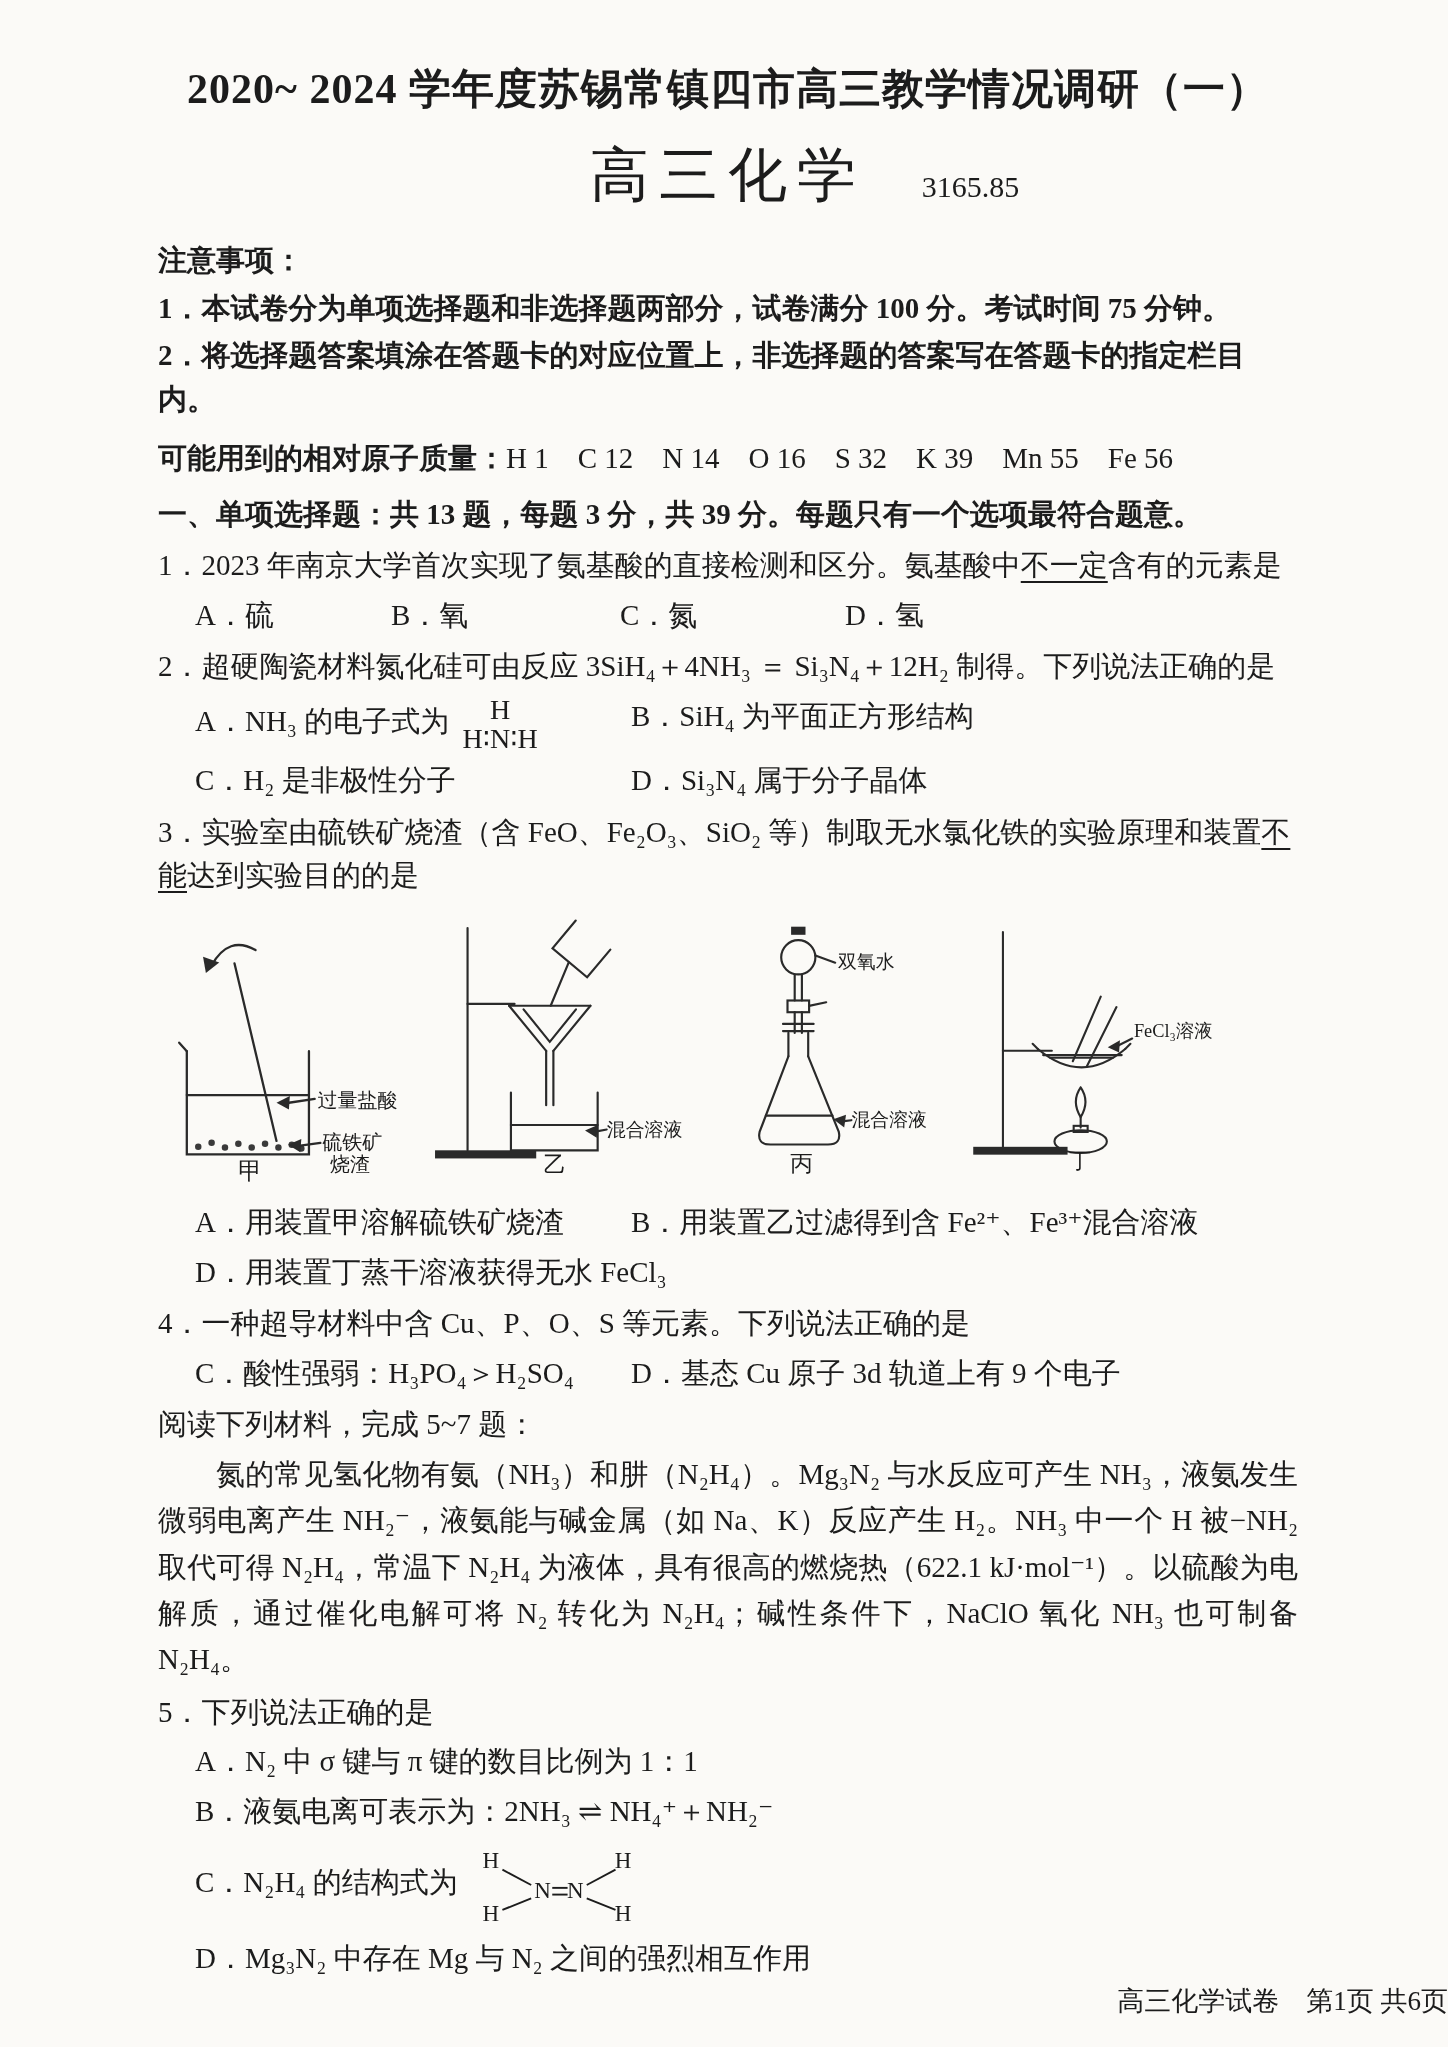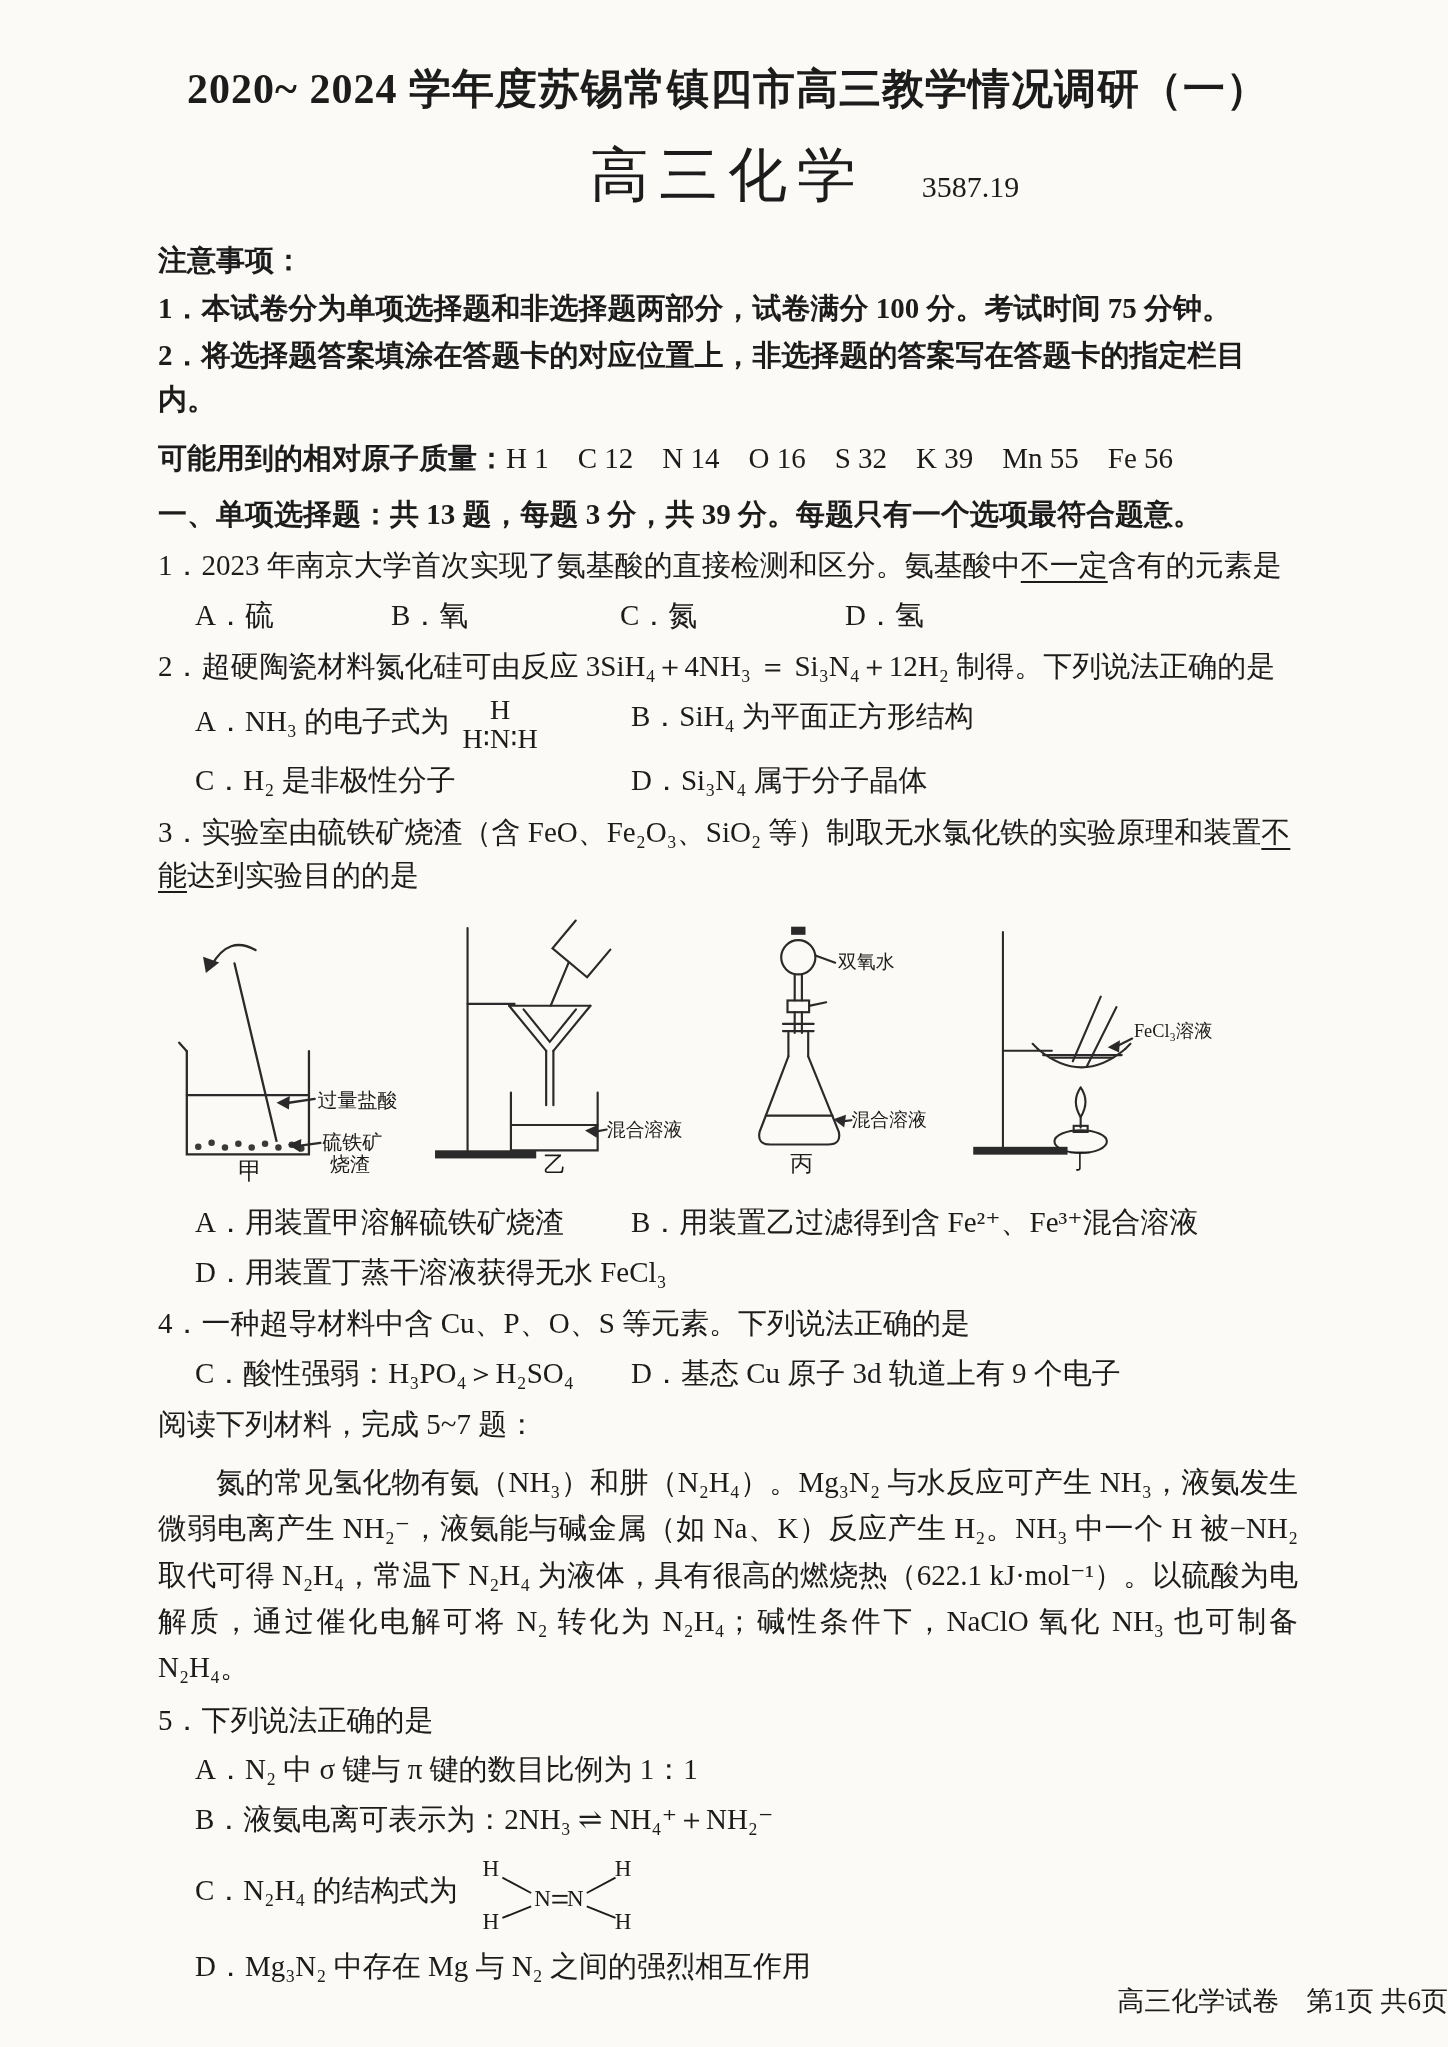--- a/index.html
+++ b/index.html
@@ -44,34 +44,34 @@
   }
   .fig svg .solid { fill:#2a2a2a; stroke:none; }
   .fig svg .dot   { fill:#3a3a3a; stroke:none; }
   .fig svg text { fill:#1c1c1c; stroke:none; font-size:21px; font-family:inherit; }
   .fig svg text.figname { font-size:25px; }
 
   .hydrazine { vertical-align:middle; margin-left:8px; }
   .hydrazine text { fill:#1c1c1c; stroke:none; font-size:24px; text-anchor:middle; font-family:inherit; }
   .hydrazine line { stroke:#1c1c1c; stroke-width:2; }
 
-  .para { text-indent:2em; text-align:justify; line-height:1.6; margin-top:12px; }
+  .para { text-indent:2em; text-align:justify; line-height:1.6; margin-top:4px; }
 
   .footer { position:absolute; left:0; right:0; bottom:26px; text-align:right; font-size:27px; }
 </style>
 </head>
 <body>
 
 <div class="page">
 
   <div class="exam-line">2020~ 2024 学年度苏锡常镇四市高三教学情况调研（一）</div>
 
   <div class="title-row">
     <span class="subject-title">高三化学</span>
-    <span class="exam-date">3587.19</span>
+    <span class="exam-date">3165.85</span>
   </div>
 
   <div class="notices">
     <div class="bold">注意事项：</div>
     <div class="notice-item">1．本试卷分为单项选择题和非选择题两部分，试卷满分 100 分。考试时间 75 分钟。</div>
     <div class="notice-item">2．将选择题答案填涂在答题卡的对应位置上，非选择题的答案写在答题卡的指定栏目内。</div>
   </div>
 
   <div class="atomic">
     <span class="bold">可能用到的相对原子质量：</span><span>H 1　C 12　N 14　O 16　S 32　K 39　Mn 55　Fe 56</span>

